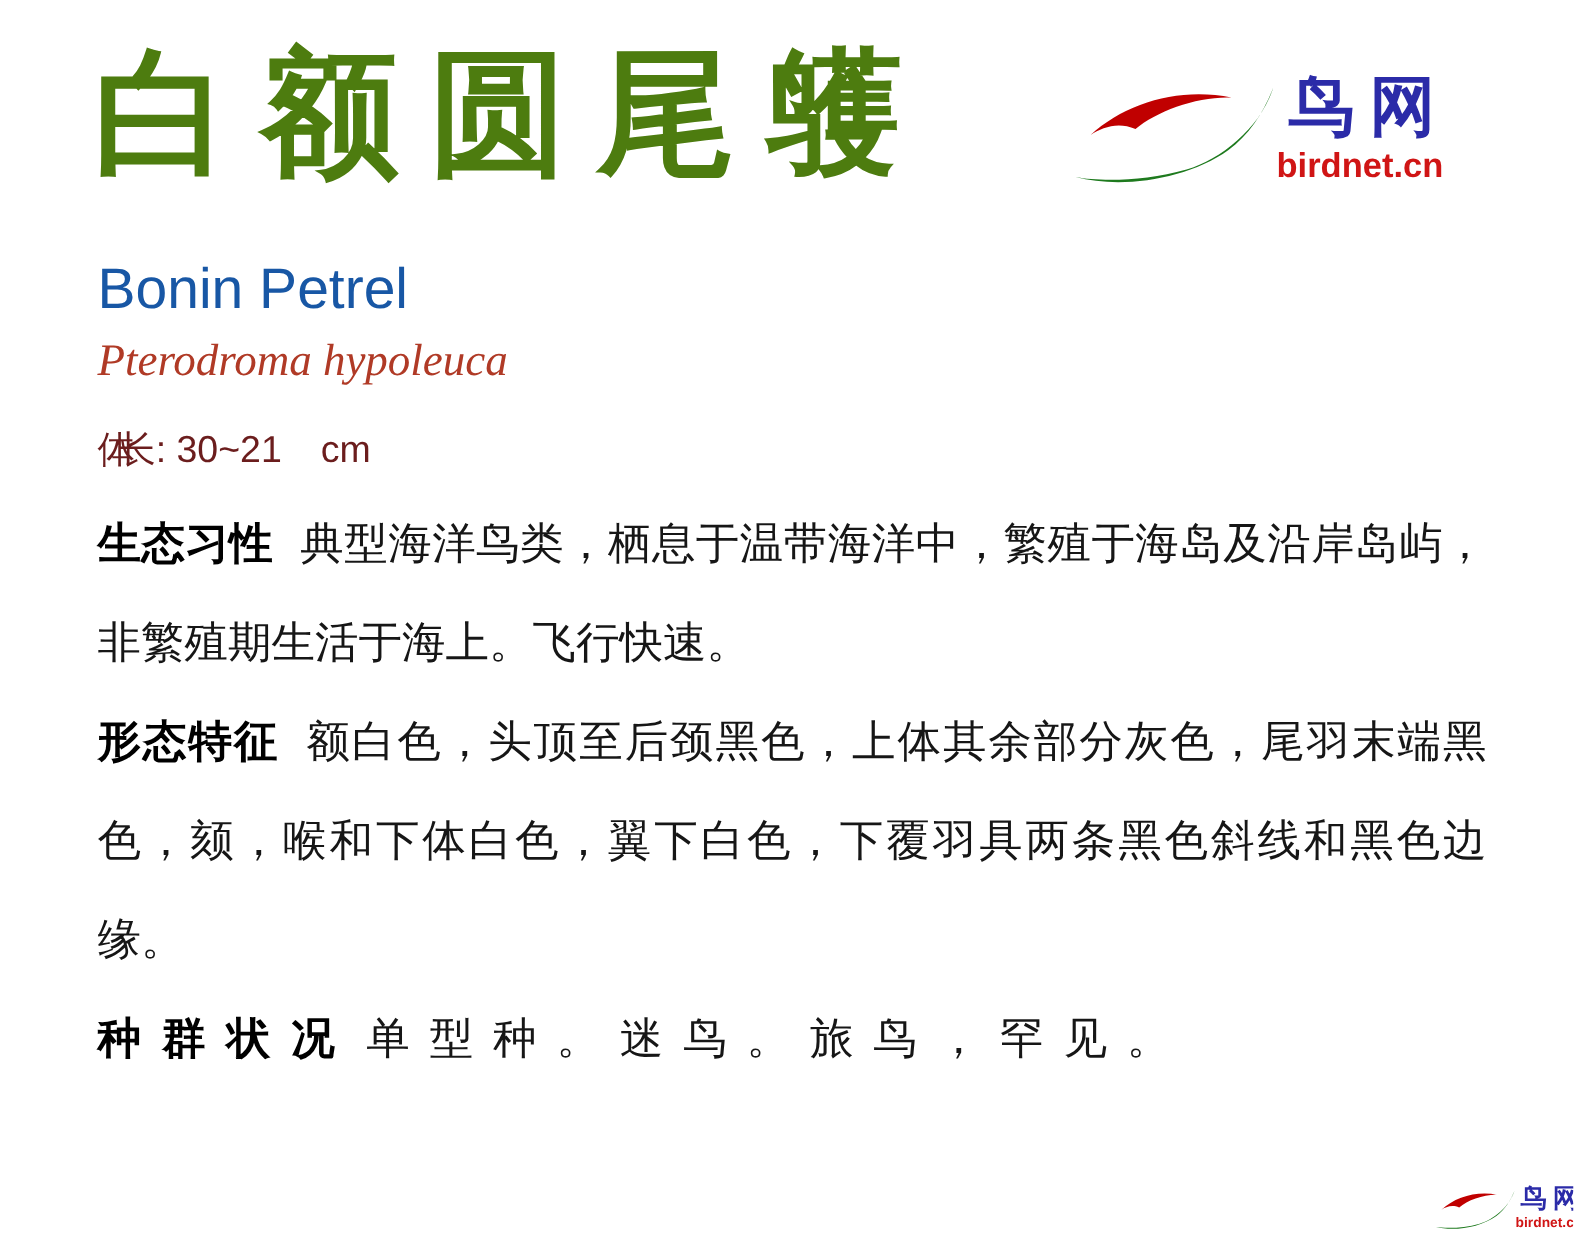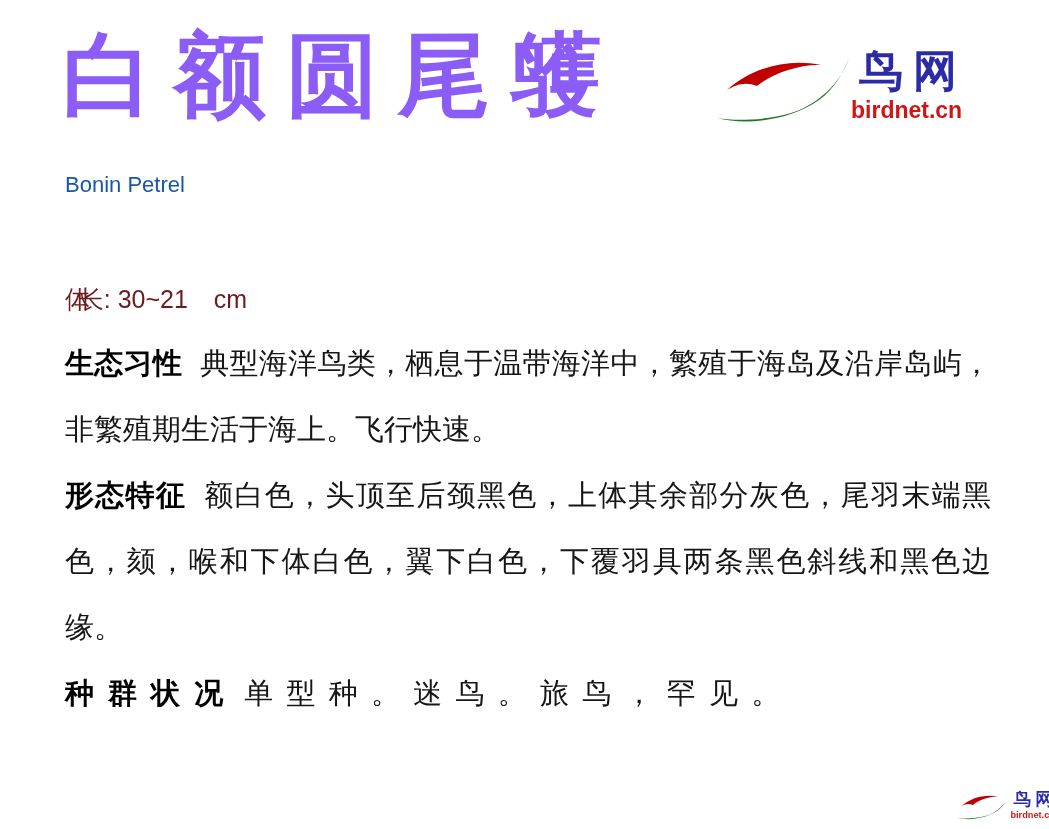--- a/index.html
+++ b/index.html
@@ -15,21 +15,21 @@
 
   
   .title {
     position: absolute;
     left: 62px;
     top: 14px;
     margin: 0;
     font-size: 92px;
     font-weight: 700;
     letter-spacing: 20px;
-    color: #8b5cf6;
+    color: #4d7c0f;
     font-family: "Liberation Sans", sans-serif;
     white-space: nowrap;
   }
 
   
   .logo {
     position: absolute;
     display: flex;
     align-items: flex-start;
   }
@@ -65,21 +65,21 @@
     bottom: -28px;
     transform: scale(0.40);
     transform-origin: center;
   }
 
   
   .english-name {
     position: absolute;
     left: 65px;
     top: 172px;
-    font-size: 22px;
+    font-size: 38px;
     color: #1857a5;
     font-family: "Liberation Sans", sans-serif;
   }
   .sci-name {
     position: absolute;
     left: 65px;
     top: 224px;
     font-size: 30px;
     font-style: italic;
     color: #b03a26;
@@ -136,20 +136,21 @@
       <path d="M4,70 C34,78 78,72 106,52 C120,42 130,26 136,10 C128,36 102,58 78,65 C50,73 20,73 4,70 Z" fill="#1e7a1e"></path>
     </svg>
     <div class="logo-text">
       <span class="logo-cn">鸟网</span>
       <span class="logo-url">birdnet.cn</span>
     </div>
   </div>
 
   <div class="english-name">Bonin Petrel</div>
 
+  <div class="sci-name">Pterodroma hypoleuca</div>
 
   <div class="body-length">
     <span class="bl-label">体长</span><span>: 30~21</span><span class="bl-unit">cm</span>
   </div>
 
   <div class="sections" id="sections">
       <p><span class="section-label">生态习性</span><span>典型海洋鸟类，栖息于温带海洋中，繁殖于海岛及沿岸岛屿，非繁殖期生活于海上。飞行快速。</span></p>
       <p><span class="section-label">形态特征</span><span>额白色，头顶至后颈黑色，上体其余部分灰色，尾羽末端黑色，颏，喉和下体白色，翼下白色，下覆羽具两条黑色斜线和黑色边缘。</span></p>
       <p class="wide"><span class="section-label">种 群 状 况</span><span>单 型 种 。  迷 鸟 。  旅 鸟 ，   罕 见 。</span></p>
     </div>

